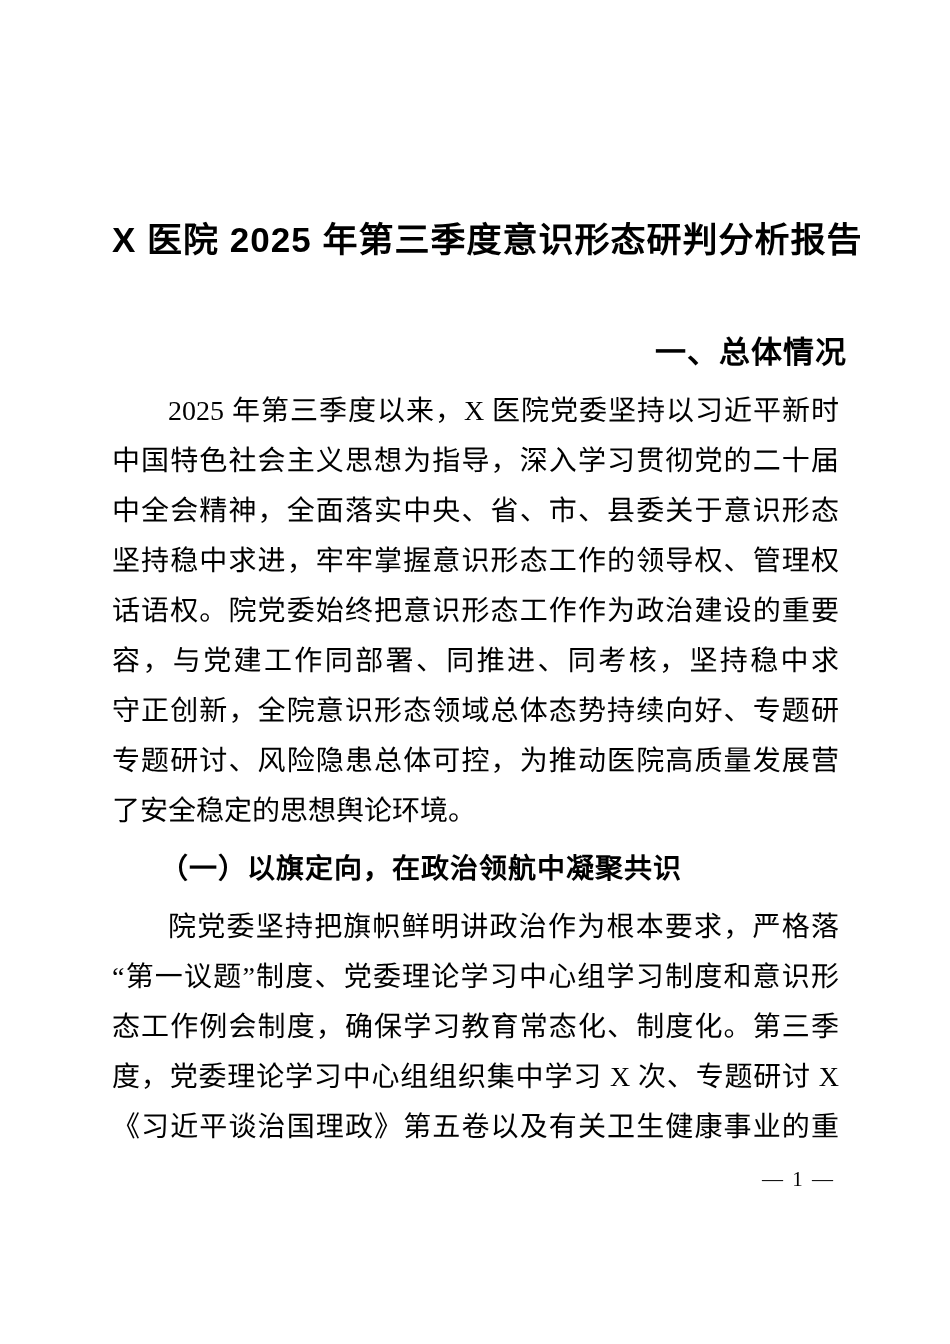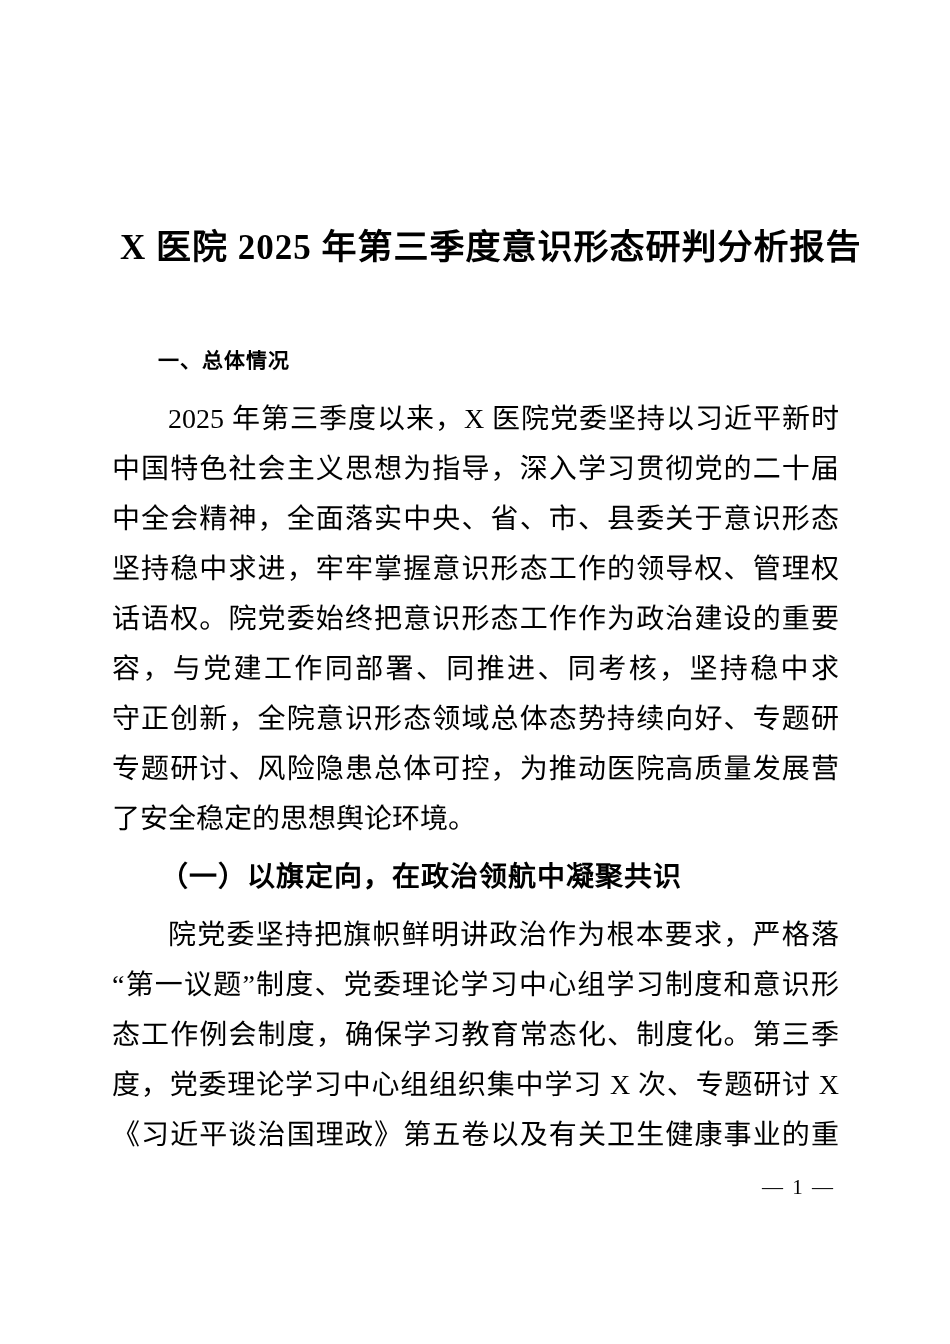--- a/index.html
+++ b/index.html
@@ -12,39 +12,40 @@
     width: 950px;
     height: 1344px;
     margin: 0;
     background: #ffffff;
     color: #000000;
     box-sizing: border-box;
     padding: 204px 103px 0 104px;
     overflow: hidden;
   }
   .doc-title {
-    margin: 16px;
+    margin: 8px;
     height: 56px;
     line-height: 56px;
     text-align: center;
-    font-family: Liberation Serif, serif;
+    font-family: Liberation Sans, sans-serif;
     font-weight: bold;
     font-size: 35px;
     letter-spacing: 1px;
     white-space: nowrap;
   }
   .section-heading {
     margin: 60px 0 0 0;
     height: 50px;
     line-height: 50px;
     font-family: "Liberation Sans", "DejaVu Sans", sans-serif;
     font-weight: bold;
-    font-size: 21px;
+    font-size: 31px;
     text-indent: 54px;
     letter-spacing: 1px;
+    text-align: right;
   }
   .para {
     margin: 8px;
   }
   .line {
     height: 50px;
     line-height: 50px;
     font-family: "Liberation Serif", "DejaVu Serif", serif;
     font-weight: normal;
     font-size: 28px;

